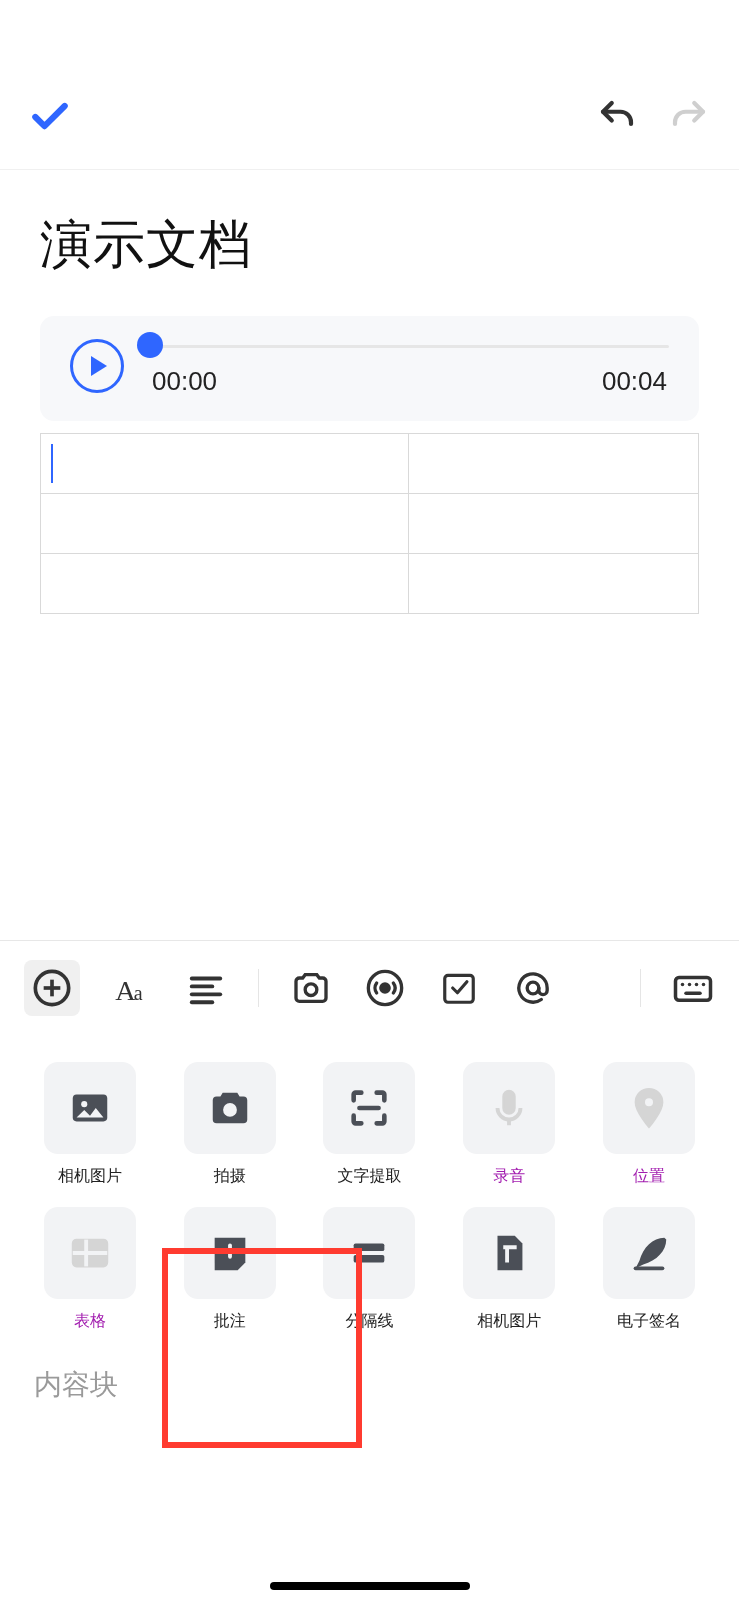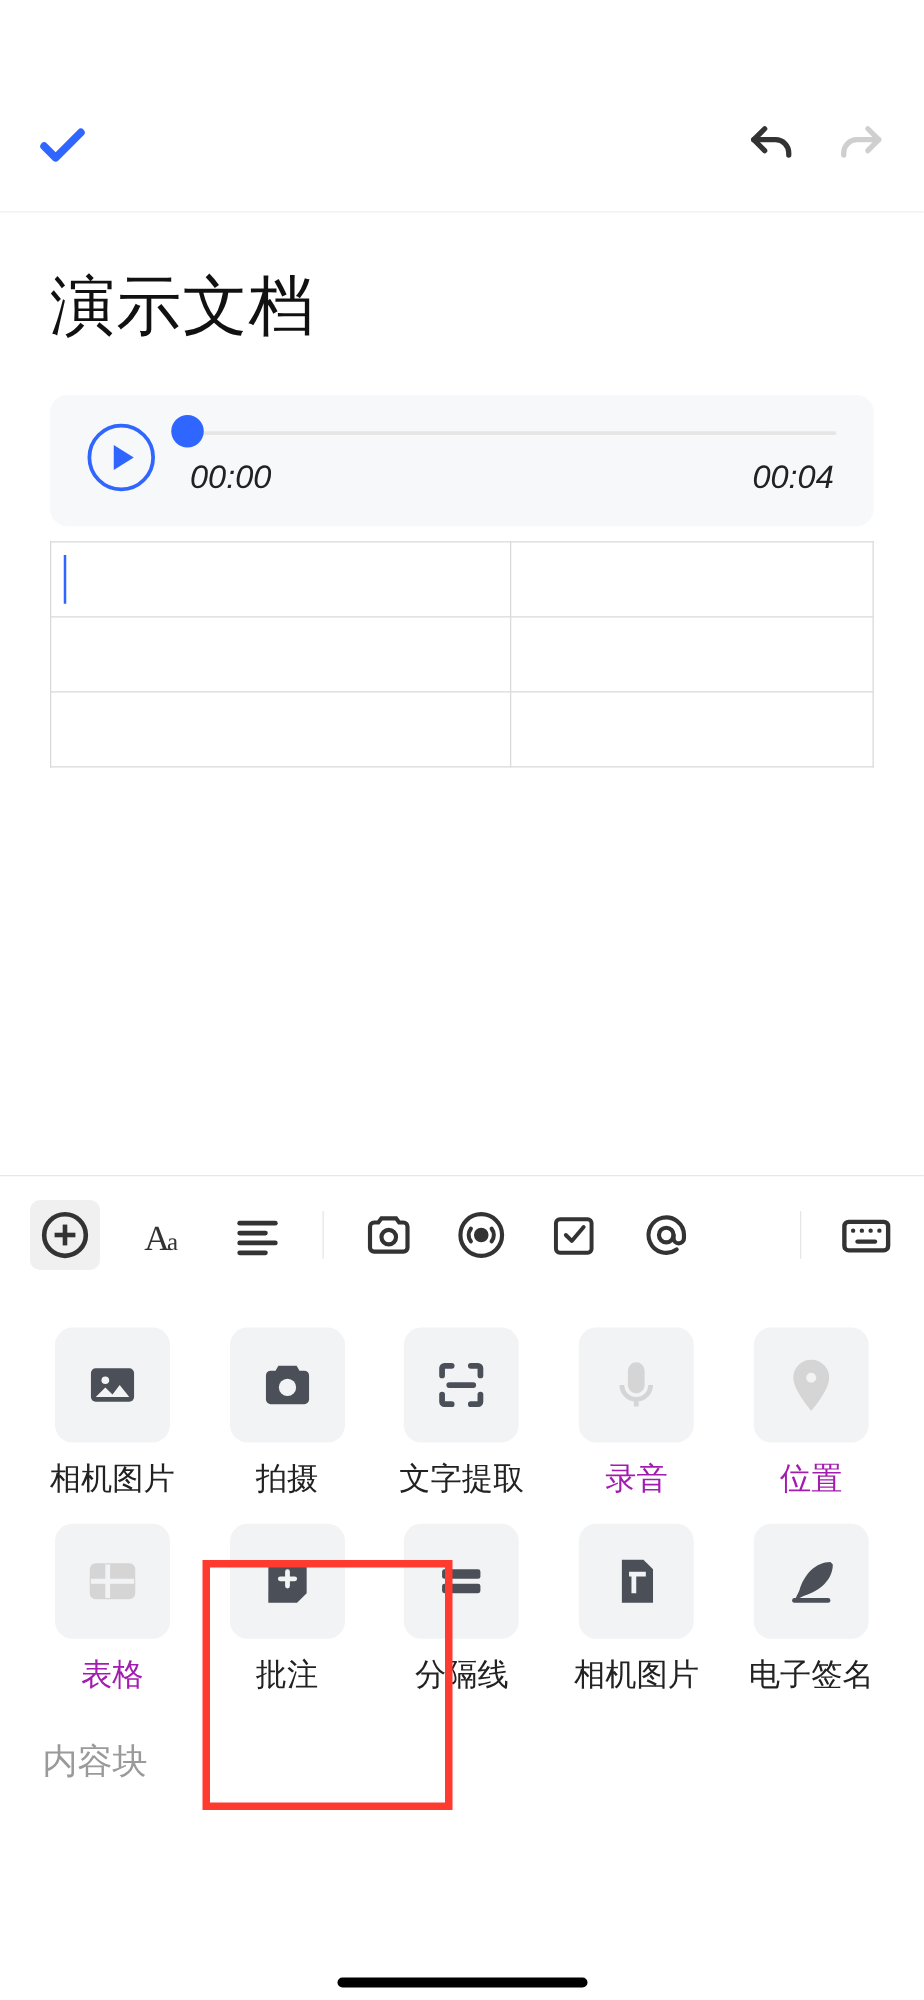--- a/index.html
+++ b/index.html
@@ -24,21 +24,21 @@
   .doc-title { font-size: 52px; font-weight: 400; color:#111; margin-bottom: 36px; letter-spacing:1px;}
 
   .audio-card {
     background:#f7f8fa;
     border-radius: 14px;
     padding: 18px 30px 24px 30px;
     display:flex;
     flex-direction:column;
     margin-bottom: 12px;
   }
-  .audio-row { display:flex; align-items:center; gap: 26px; font-style: italic; }
+  .audio-row { display:flex; align-items:center; gap: 26px; }
   .play-btn {
     width:54px; height:54px; border-radius:50%;
     border:3px solid #2f66ff; display:flex; align-items:center; justify-content:center;
     flex-shrink:0;
   }
   .play-tri {
     width:0; height:0;
     border-left:16px solid #2f66ff;
     border-top:10px solid transparent;
     border-bottom:10px solid transparent;
@@ -75,21 +75,21 @@
     padding: 28px 30px 0 30px;
     overflow:hidden;
   }
   .panel-section-title { font-size:28px; color:#9a9a9a; margin: 8px 0 20px 4px; }
   .grid5 { display:grid; grid-template-columns: repeat(5, 1fr); gap: 20px 20px; }
   .grid-item { display:flex; flex-direction:column; align-items:center; gap:12px; }
   .tile {
     width:92px; height:92px; border-radius:14px; background:#f2f3f5;
     display:flex; align-items:center; justify-content:center;
   }
-  .grid-label { font-size:25px; color:#222; }
+  .grid-label { font-size:16px; color:#222; }
   .grid-item.muted .grid-label { color:#a21caf; }
   .grid-item.muted .tile svg { fill:#d5d5d5; stroke:#d5d5d5; }
   .highlight-box {
     position:absolute; border:6px solid #ff3b30; pointer-events:none;
     left:162px; top:1248px; width:200px; height:200px;
   }
 
   .home-indicator { position:absolute; bottom:10px; left:50%; transform:translateX(-50%); width:200px; height:8px; border-radius:4px; background:#000; }
 
   svg { display:block; }

